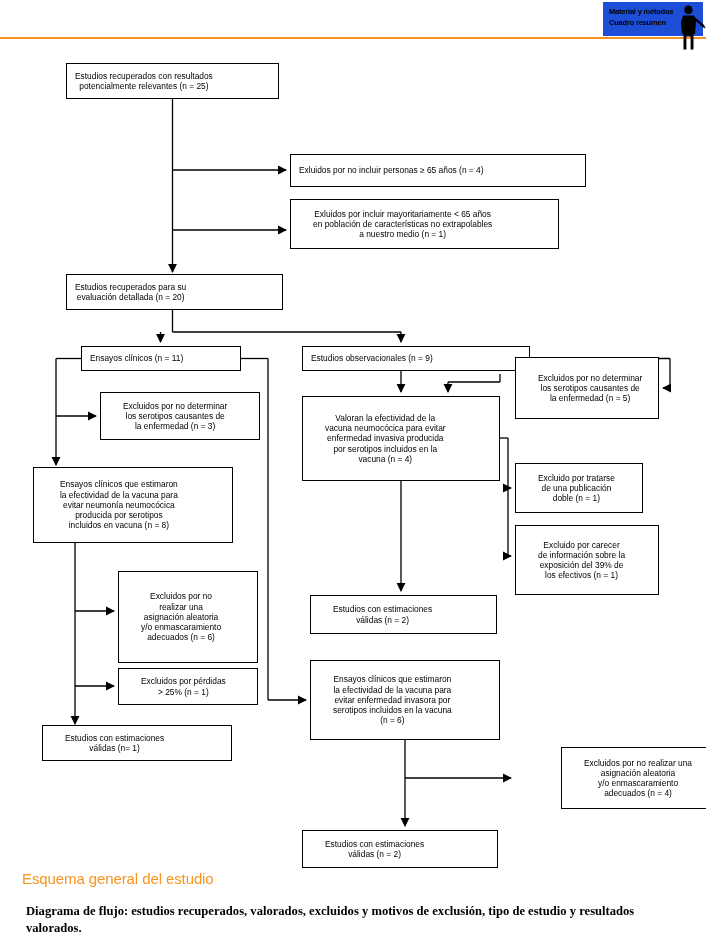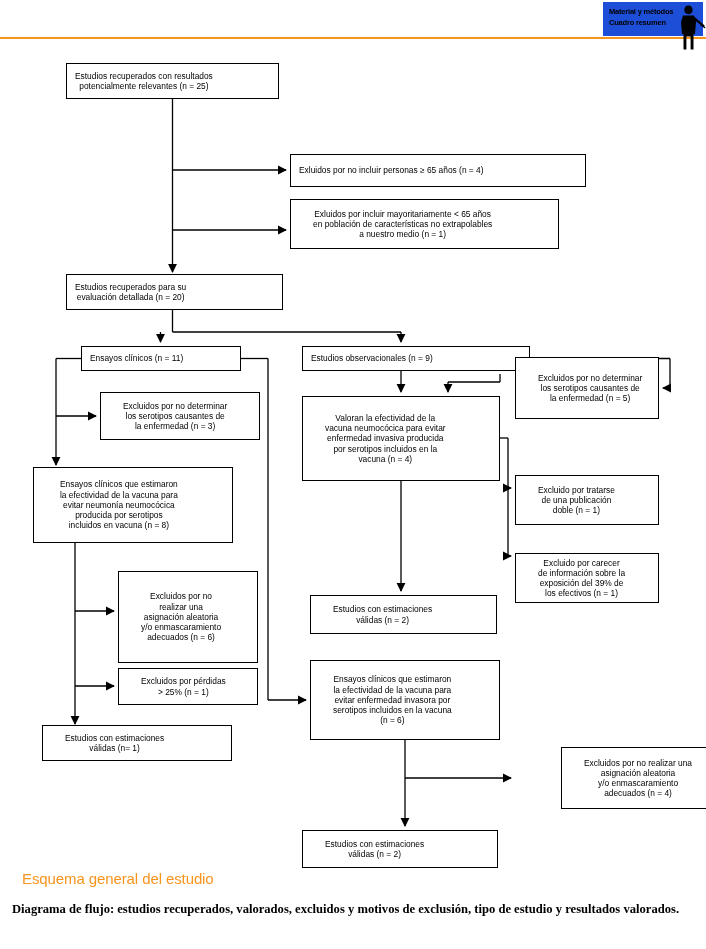--- a/index.html
+++ b/index.html
@@ -118,21 +118,21 @@
     color: #F7941E;
     margin: 0 0 14px 12px;
     letter-spacing: -0.1px;
   }
   #caption-body {
     font-family: "Liberation Serif", serif;
     font-weight: bold;
     font-size: 12.6px;
     line-height: 16.5px;
     color: #000000;
-    margin: 2px;
+    margin: 16px;
   }
 </style>
 </head>
 <body>
 
 <div id="header-rule"></div>
 
 <div id="header-badge">
   <div class="badge-line badge-line-1">Material y métodos</div>
   <div class="badge-line badge-line-2">Cuadro resumen</div>
@@ -256,27 +256,27 @@
   </div>
 
   <div class="node left indent" style="left:33px; top:423px; width:200px; height:76px;">
     <span class="node-text">Ensayos clínicos que estimaron
 la efectividad de la vacuna para
 evitar neumonía neumocócica
 producida por serotipos
 incluidos en vacuna (n = 8)</span>
   </div>
 
-  <div class="node left" style="left:515px; top:419px; width:144px; height:50px;margin-top:12px;">
+  <div class="node left" style="left:515px; top:419px; width:128px; height:50px;">
     <span class="node-text">Excluido por tratarse
 de una publicación
 doble (n = 1)</span>
   </div>
 
-  <div class="node left" style="left:515px; top:481px; width:144px; height:50px;margin-top:28px;">
+  <div class="node left" style="left:515px; top:481px; width:144px; height:70px;">
     <span class="node-text">Excluido por carecer
 de información sobre la
 exposición del 39% de
 los efectivos (n = 1)</span>
   </div>
 
   <div class="node left" style="left:118px; top:527px; width:140px; height:92px;">
     <span class="node-text">Excluidos por no
 realizar una
 asignación aleatoria

